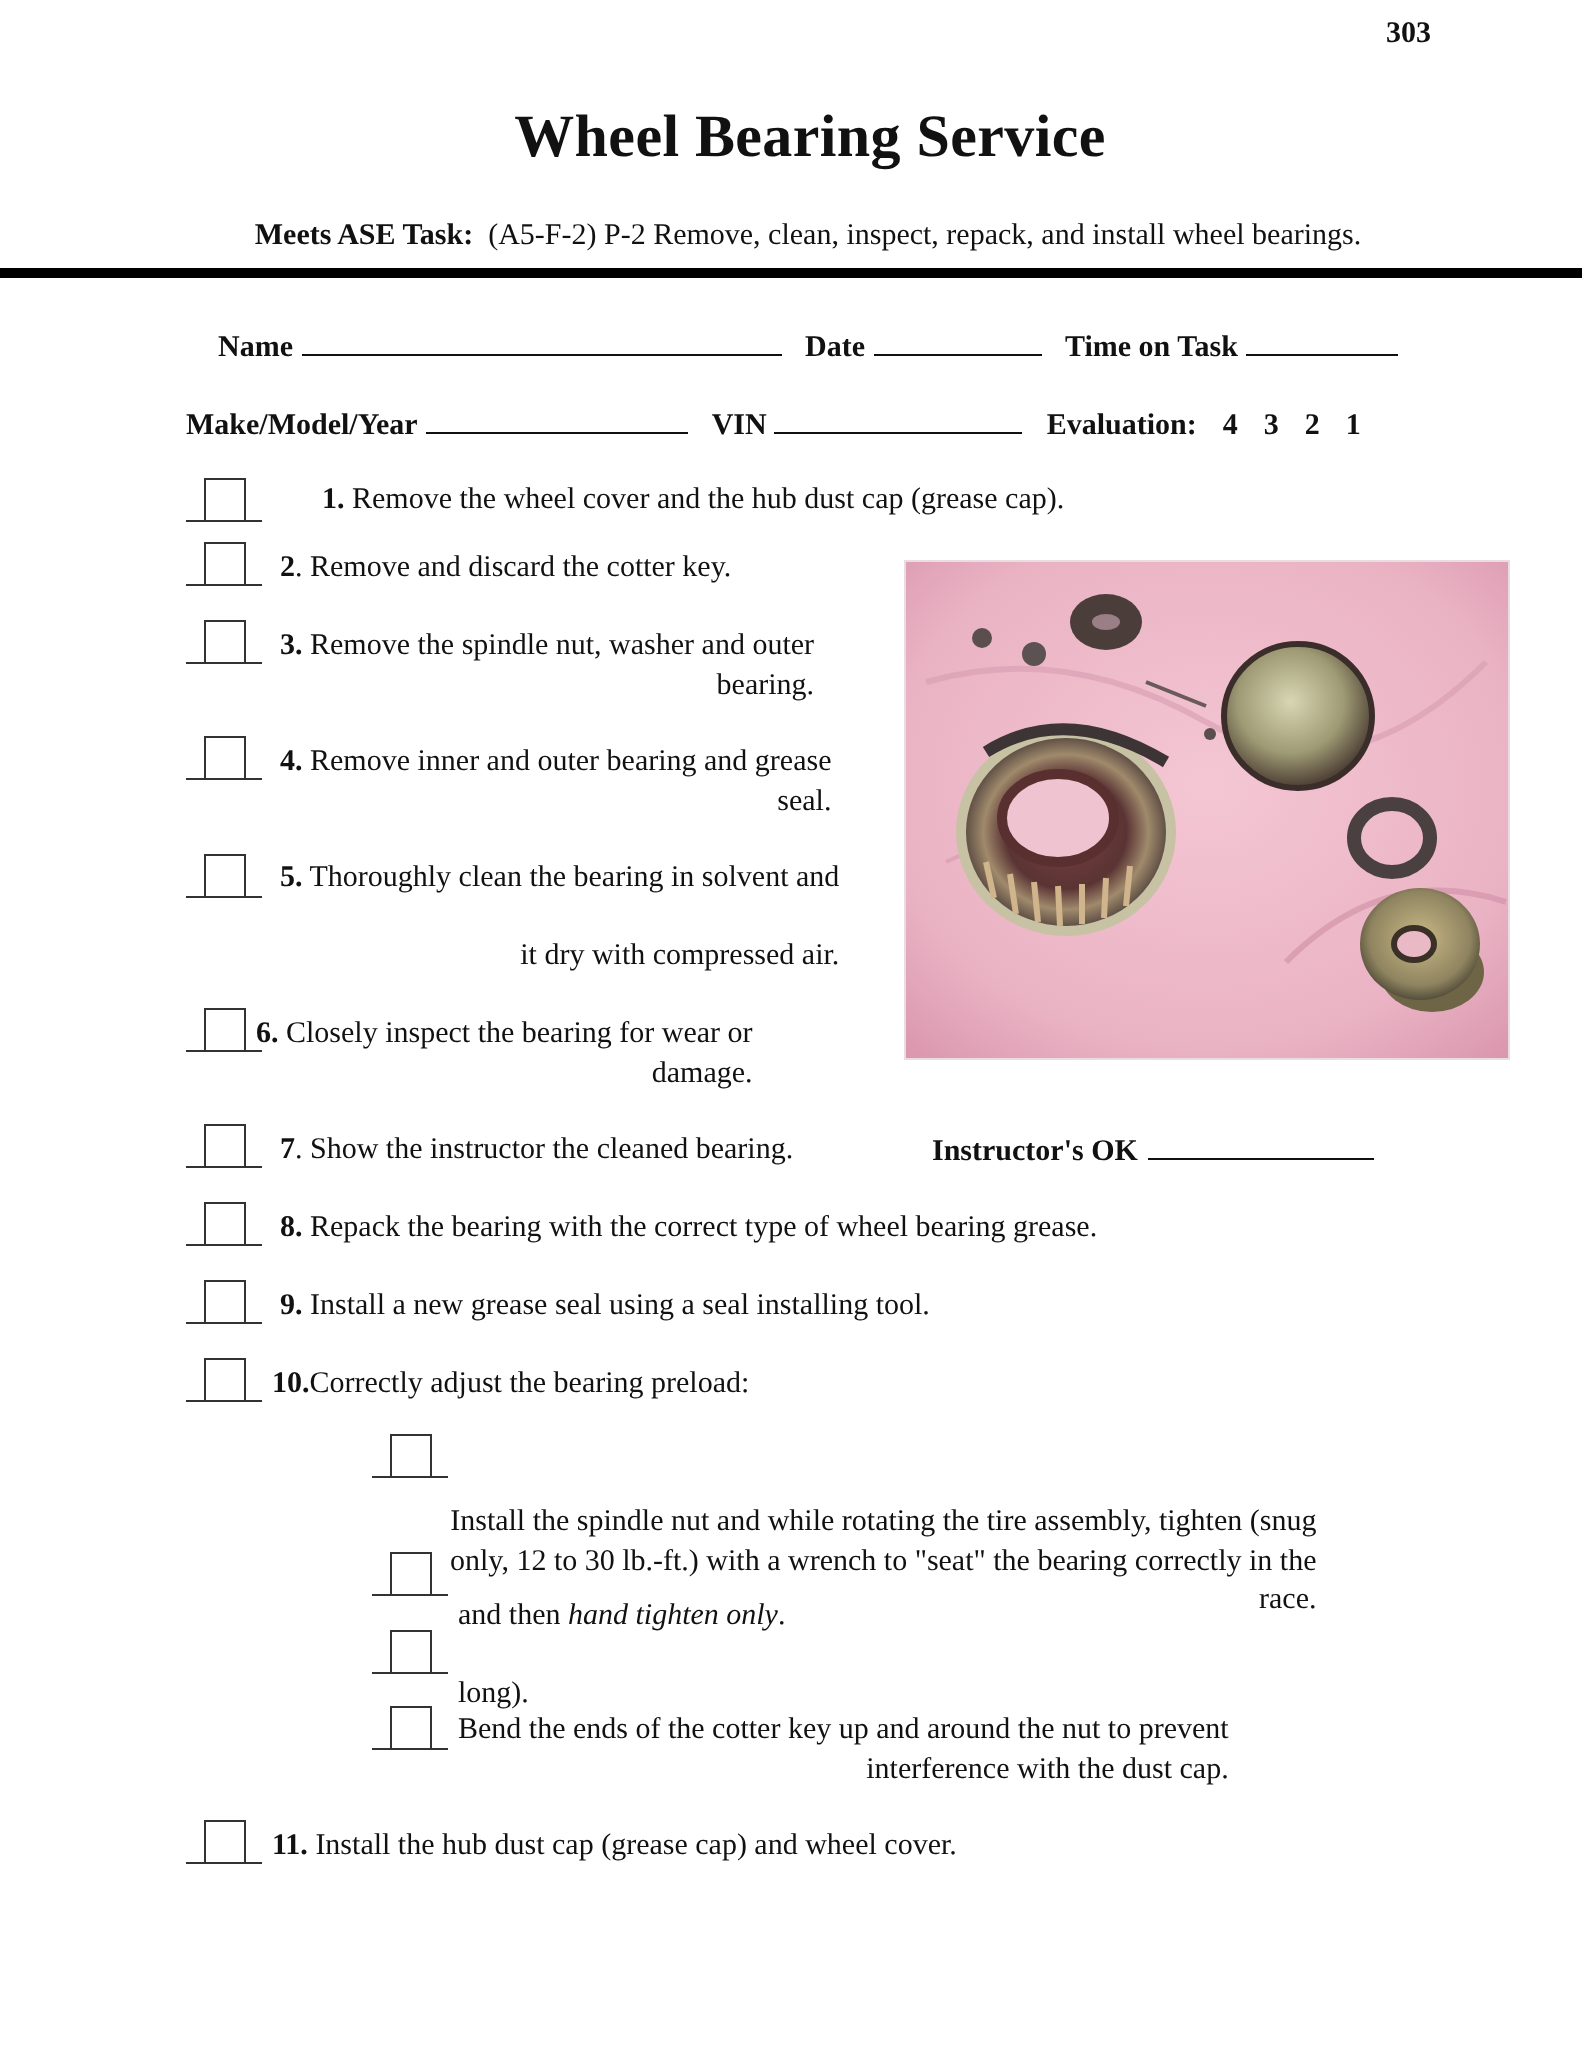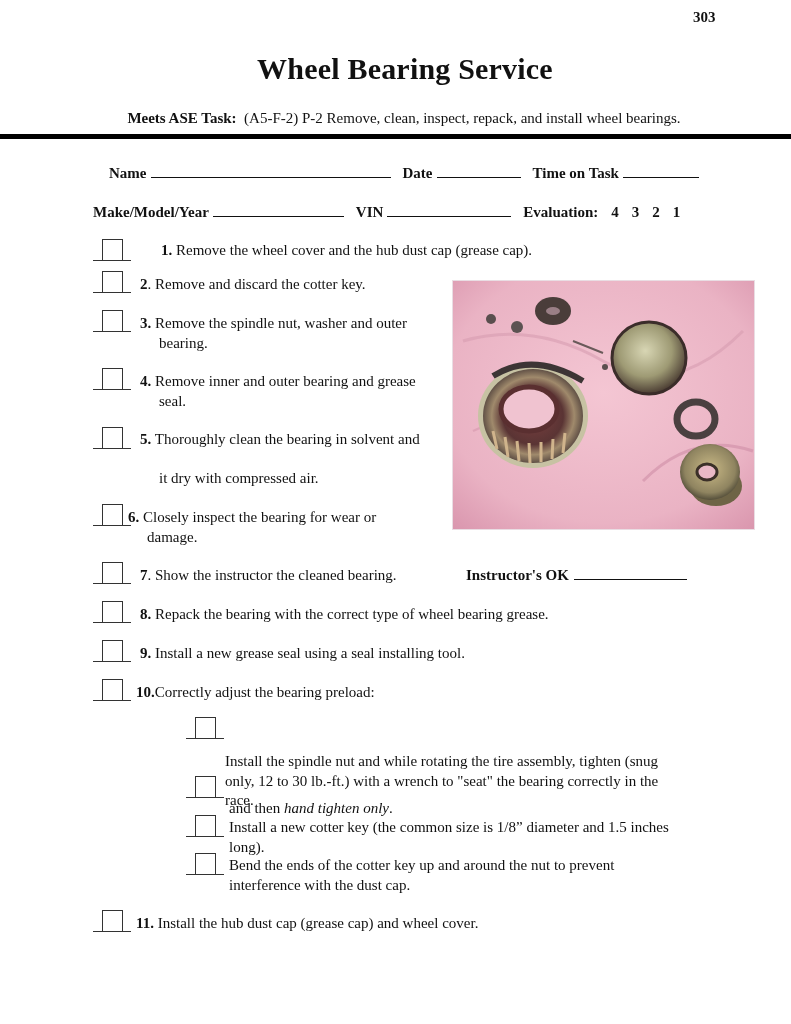--- a/index.html
+++ b/index.html
@@ -1,20 +1,20 @@
 <!DOCTYPE html>
 <html><head>
 <meta charset="utf-8">
 <style>
   html, body { margin: 0; padding: 0; background: #ffffff; }
   body {
     width: 791px; height: 1024px; position: relative; overflow: hidden;
     font-family: "Liberation Serif", "DejaVu Serif", serif; color: #111;
   }
-  .abs { position: absolute; }
+  .abs { position: absolute; text-align: right; }
   .page-number { left: 693px; top: 9px; font-size: 15px; font-weight: bold; }
   .title { left: 0; width: 810px; top: 52px; text-align: center; font-size: 30px; font-weight: bold; letter-spacing: 0.2px; }
   .task-line { left: 0; width: 808px; top: 110px; text-align: center; font-size: 15px; }
   .task-line b { font-weight: bold; }
   .rule { left: 0; width: 791px; top: 134px; height: 5px; background: #000; }
   .field-row { font-size: 15px; font-weight: bold; white-space: nowrap; }
   .blank { display: inline-block; border-bottom: 1px solid #111; height: 13px; vertical-align: baseline; margin-left: 4px; margin-right: 12px; }
   .eval-num { display: inline-block; margin-left: 13px; }
   .cb-wrap { width: 38px; height: 26px; }
   .cb-wrap .line { position: absolute; left: 0; right: 0; bottom: 0; height: 1px; background: #333; }
@@ -222,21 +222,21 @@
 <div class="abs sub" style="left:229px; top:779px;">
   <br>
   <span>and then </span><i>hand tighten only</i><span>.</span>
 </div>
 
 <div class="abs cb-wrap" style="left:186px; top:811px;">
     <div class="box"></div>
     <div class="line"></div>
   </div>
 <div class="abs sub" style="left:229px; top:818px;">
-  <span>Install a new cotter key (the common size is 1/8” diameter and 1.5 inches</span><br>
+  <br>
   <span>long).</span>
 </div>
 
 <div class="abs cb-wrap" style="left:186px; top:849px;">
     <div class="box"></div>
     <div class="line"></div>
   </div>
 <div class="abs sub" style="left:229px; top:856px;">
   <span>Bend the ends of the cotter key up and around the nut to prevent</span><br>
   <span>interference with the dust cap.</span>

